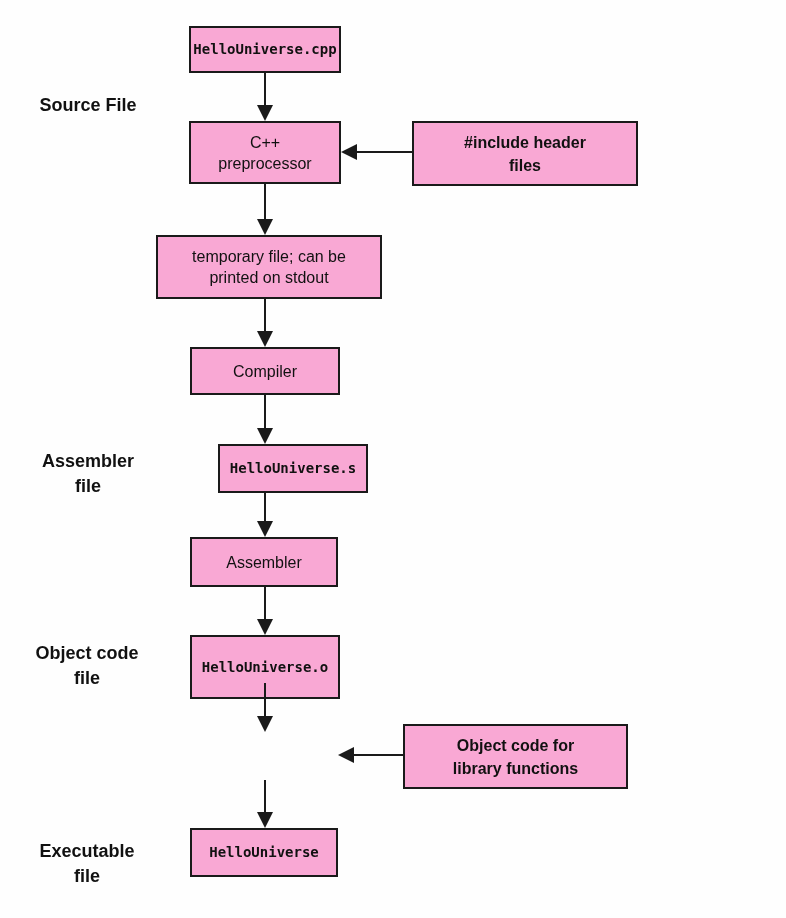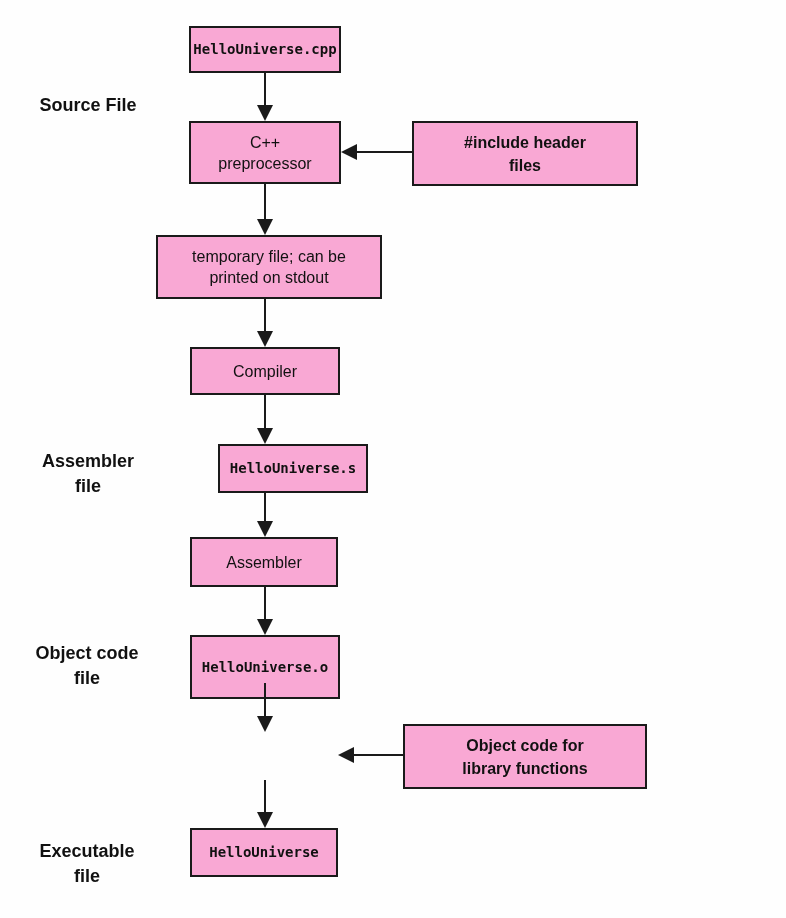--- a/index.html
+++ b/index.html
@@ -99,21 +99,21 @@
   <div class="node plain" style="left:190px; top:537px; width:148px; height:50px;">Assembler</div>
 
   <div class="node mono" style="left:190px; top:635px; width:150px; height:64px;">HelloUniverse.o</div>
 
 
   <div class="node mono" style="left:190px; top:828px; width:148px; height:49px;">HelloUniverse</div>
 
   <div class="node boldbox" style="left:412px; top:121px; width:226px; height:65px;">#include header
 files</div>
 
-  <div class="node boldbox" style="left:403px; top:724px; width:244px; height:65px;">Object code for
+  <div class="node boldbox" style="left:403px; top:724px; width:225px; height:65px;">Object code for
 library functions</div>
 
   <div>
     <div class="vline" style="left:264px; top:73px; height:33px;"></div>
     <div class="head-down" style="left:257px; top:105px;"></div>
   </div>
 
   <div>
     <div class="vline" style="left:264px; top:184px; height:36px;"></div>
     <div class="head-down" style="left:257px; top:219px;"></div>

